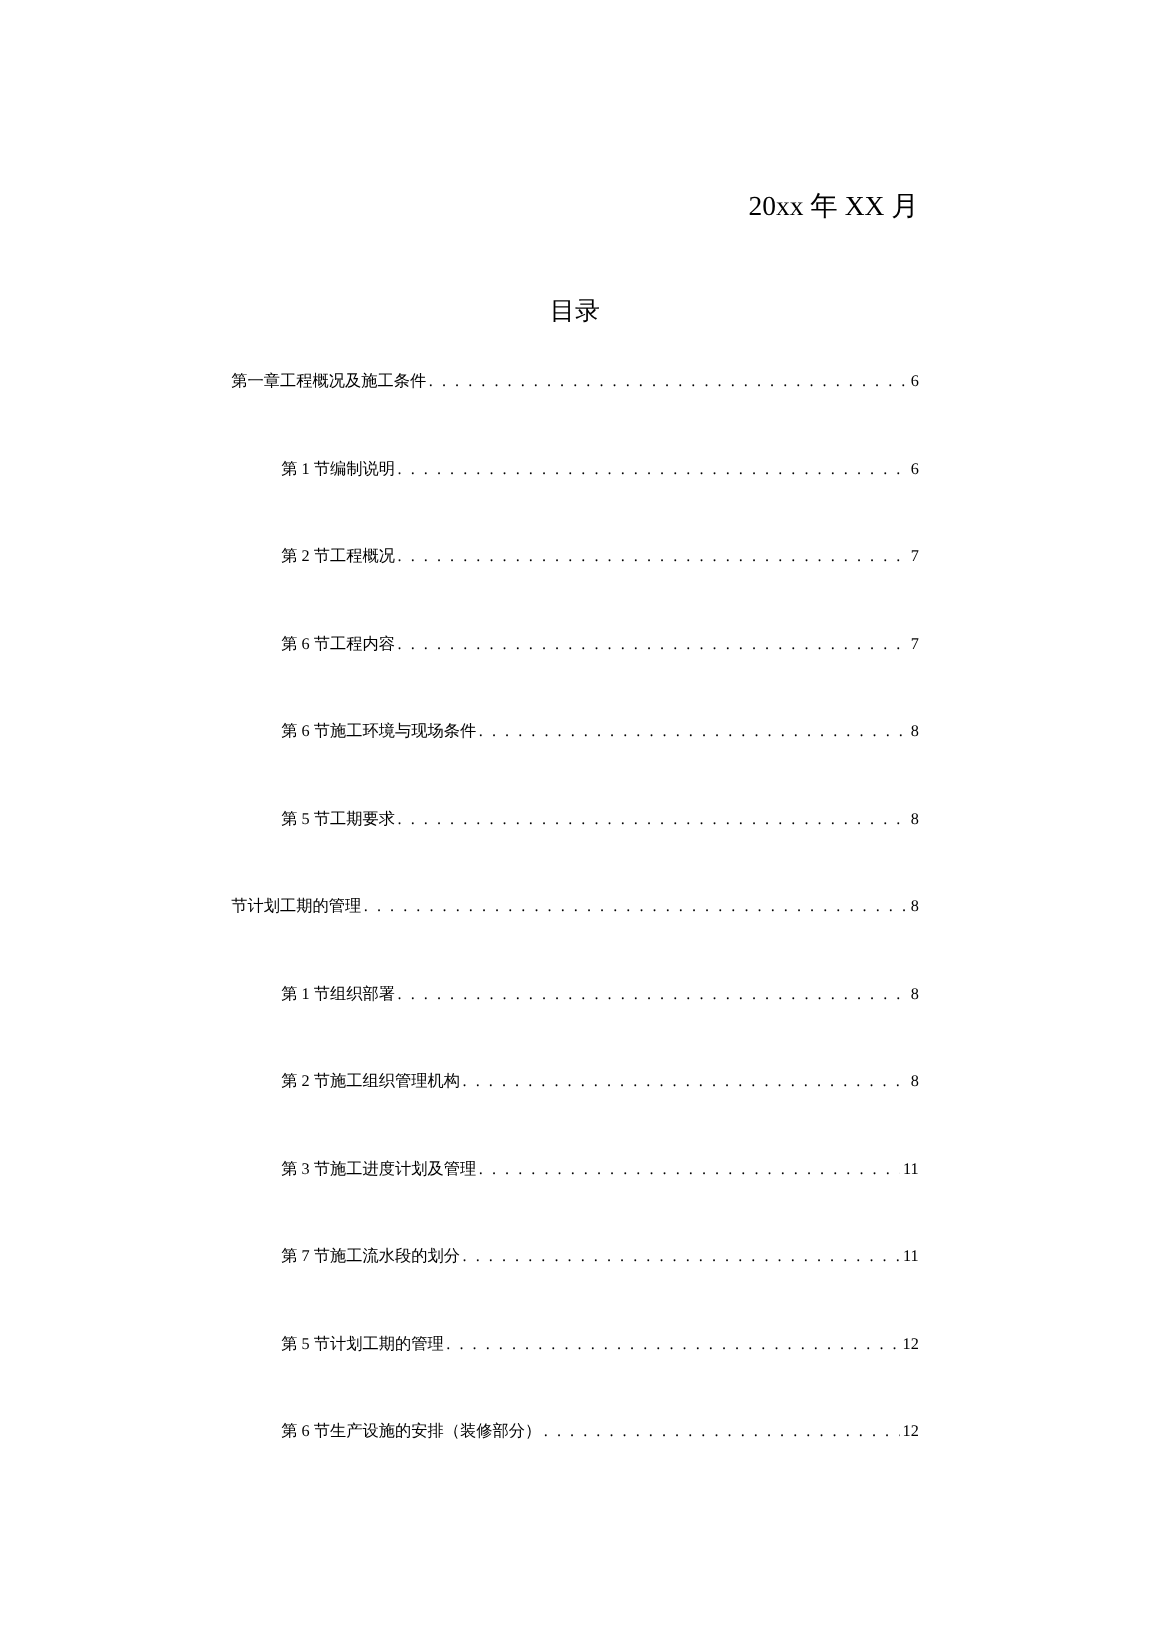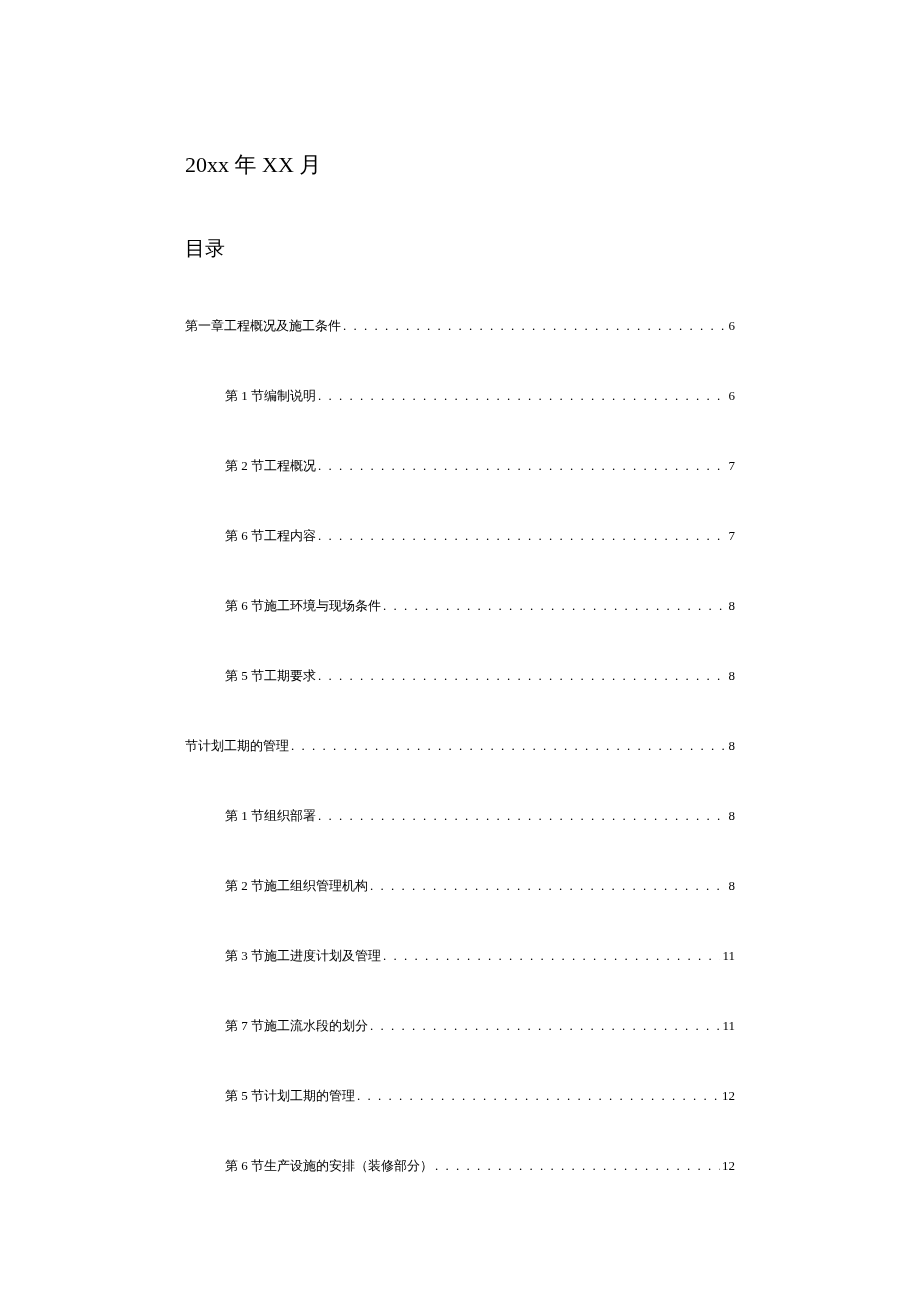--- a/index.html
+++ b/index.html
@@ -9,29 +9,29 @@
     }
     body {
       background: #ffffff;
       width: 920px;
       height: 1301px;
       font-family: "SimSun", "宋体", serif;
       padding: 150px 185px 100px 185px;
       color: #000;
     }
     .date-line {
-      text-align: left;
+      text-align: right;
       font-size: 22px;
       margin-bottom: 55px;
       font-family: "SimSun", serif;
     }
     .toc-title {
-      text-align: left;
+      text-align: center;
       font-size: 20px;
-      margin-bottom: 55px;
+      margin-bottom: 34px;
       font-family: "SimSun", serif;
     }
     .toc-entry {
       display: flex;
       align-items: baseline;
       font-size: 13px;
       margin-bottom: 52px;
       white-space: nowrap;
       font-family: Liberation Serif, serif;
     }

